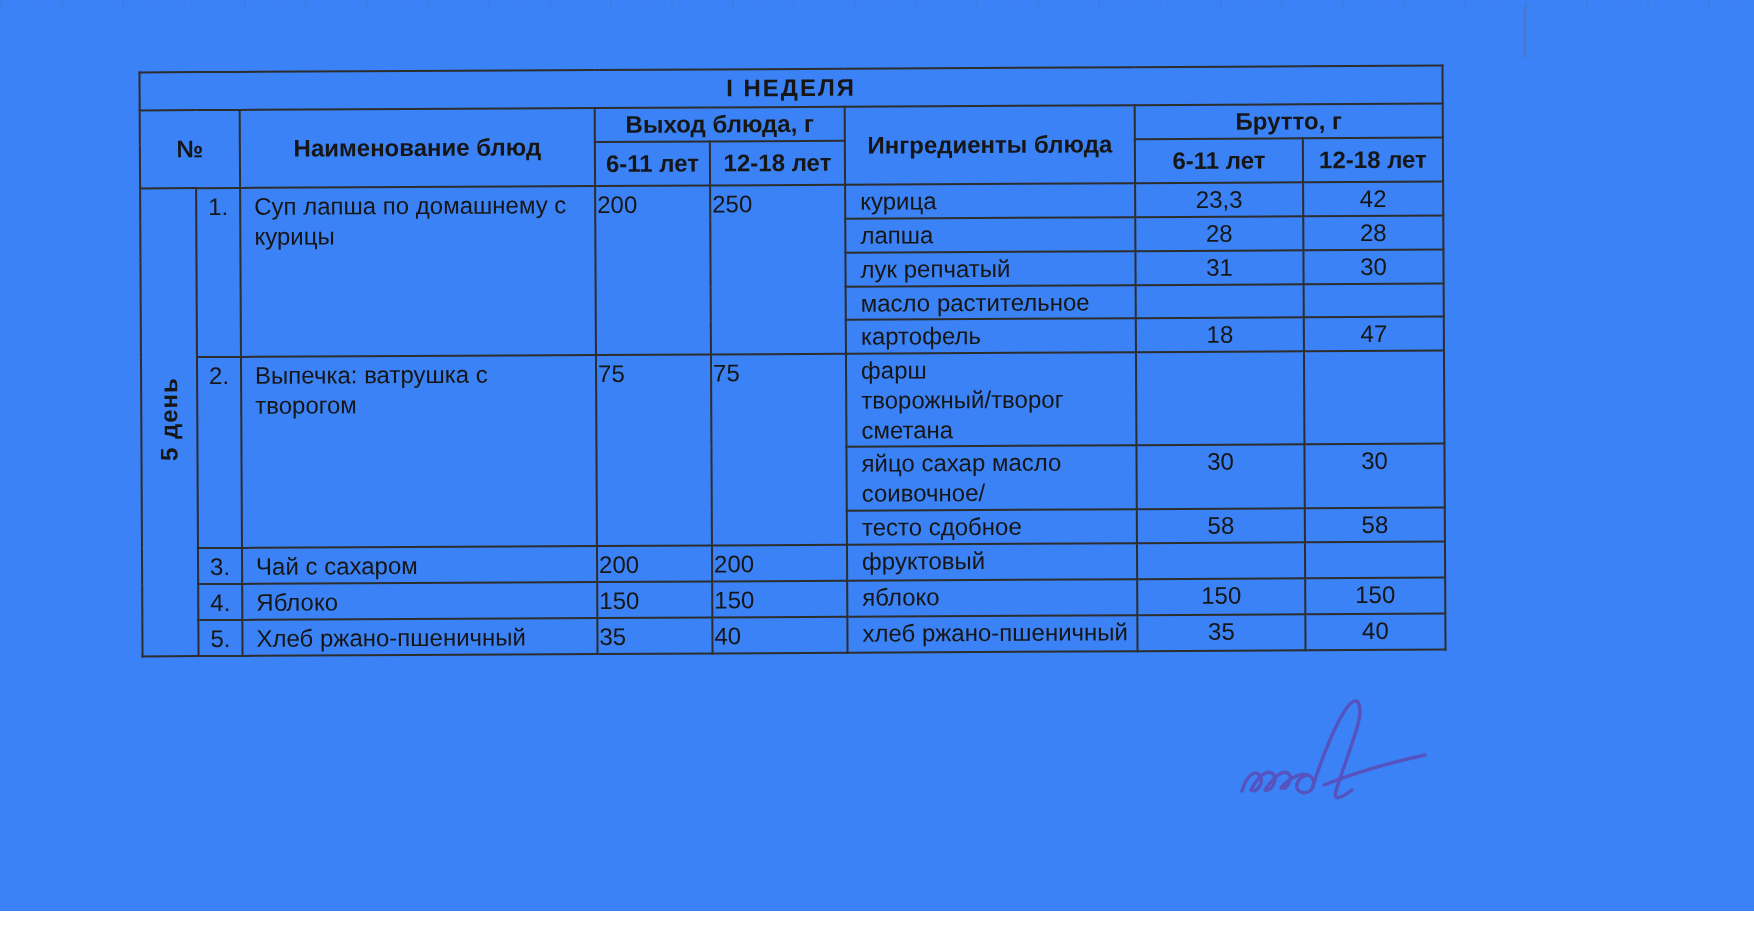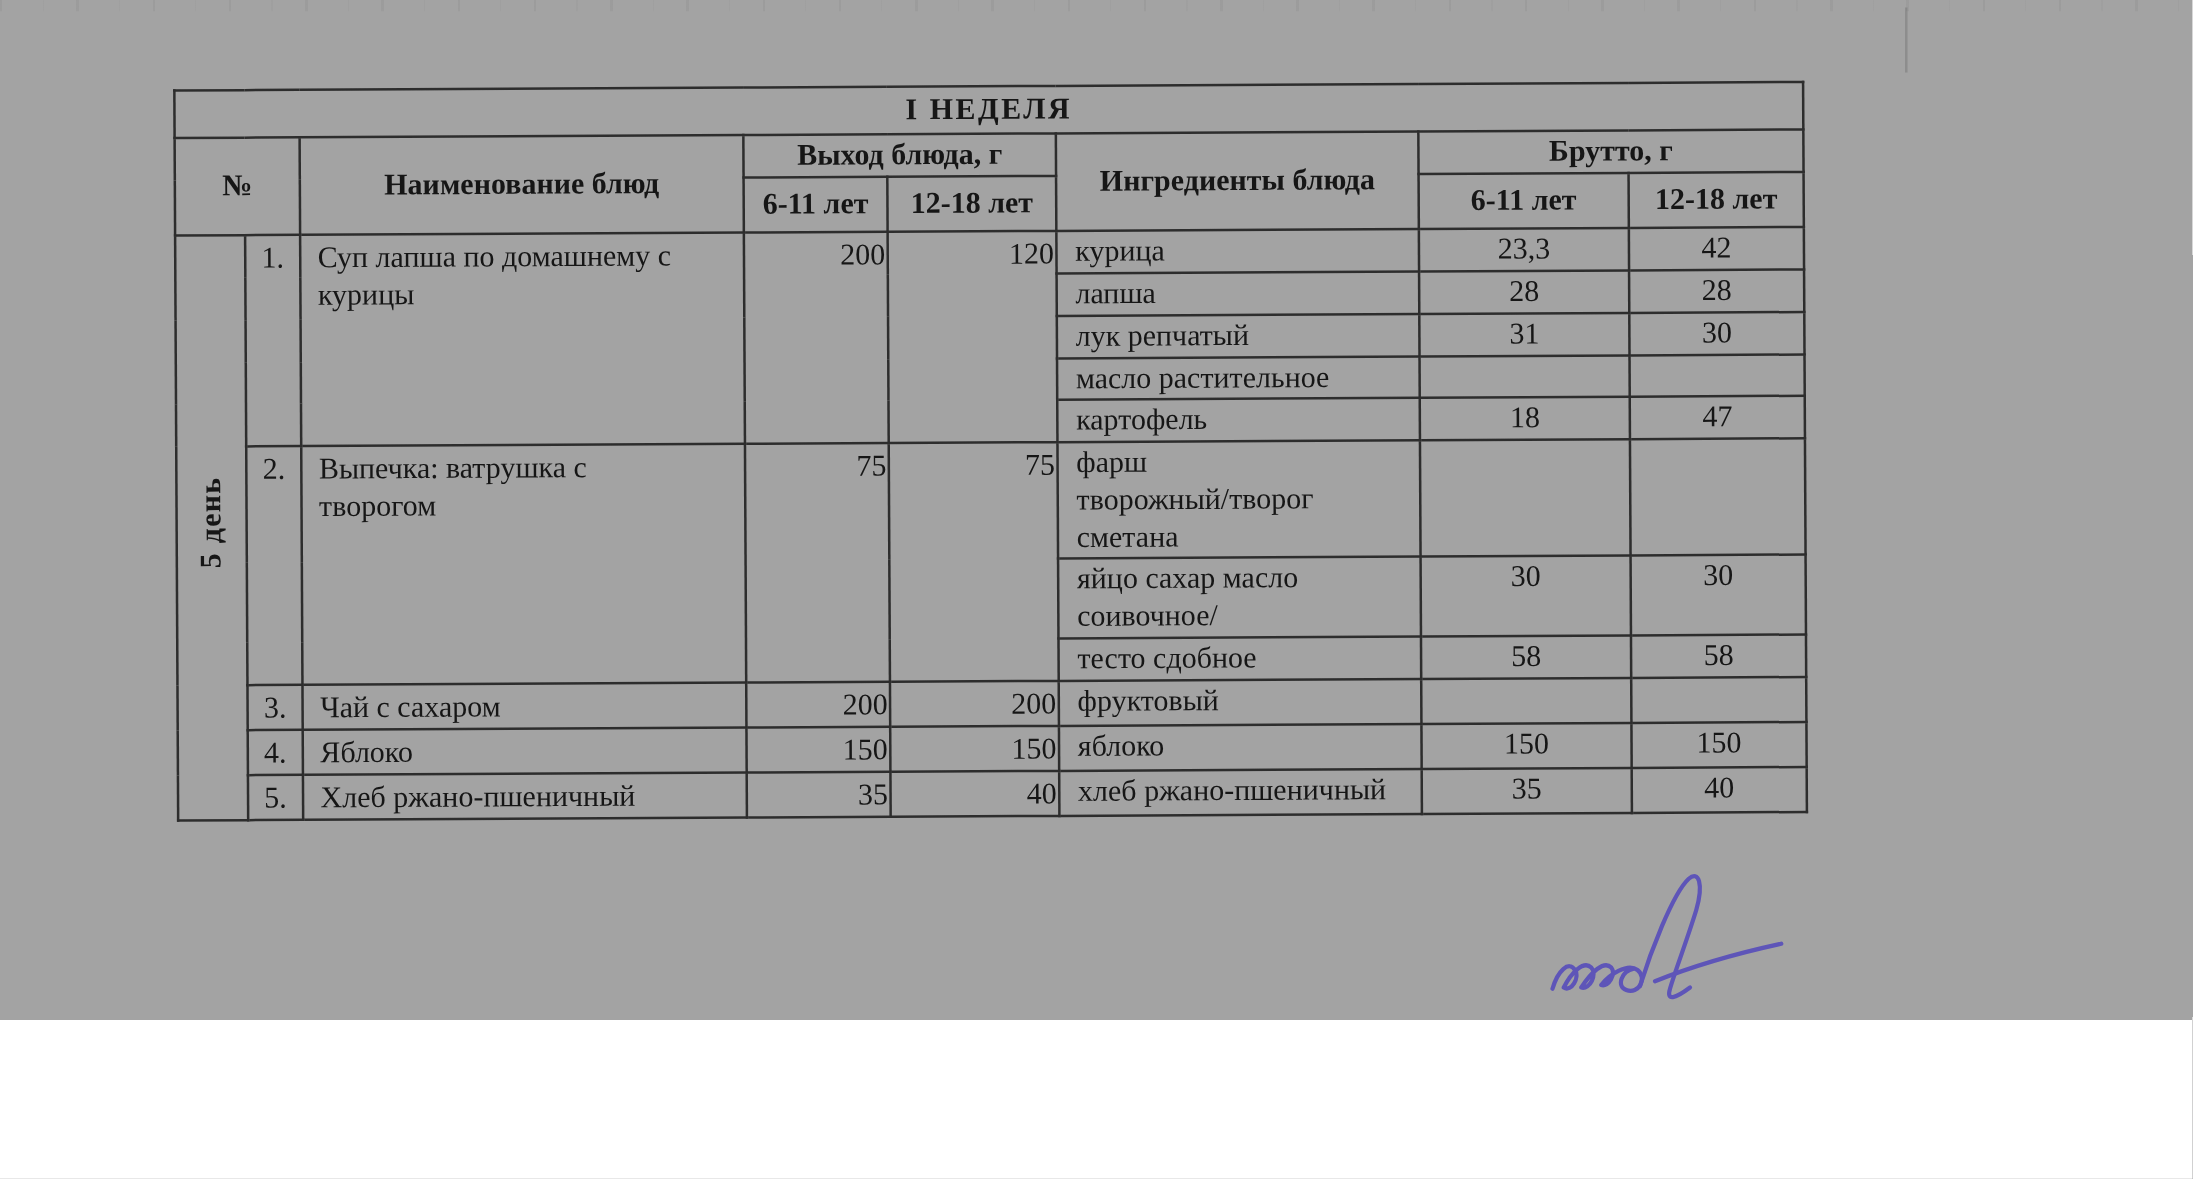--- a/index.html
+++ b/index.html
@@ -3,24 +3,24 @@
 <meta charset="utf-8">
 <style>
   html, body {
     margin: 0;
     padding: 0;
     background: #ffffff;
   }
   .sheet {
     position: relative;
     width: 1754px;
-    height: 816px;
-    background: #a3a3a3;
+    height: 911px;
+    background: #3b82f6;
     overflow: hidden;
-    font-family: Liberation Serif, serif;
+    font-family: Liberation Sans, sans-serif;
     color: #161616;
   }
   
   .artifact-strip {
     position: absolute;
     top: 0; left: 0;
     width: 100%; height: 9px;
     background: repeating-linear-gradient(90deg,
       rgba(90,90,90,0.28) 0 2px, transparent 2px 34px,
       rgba(90,90,90,0.15) 34px 35px, transparent 35px 61px);
@@ -79,21 +79,21 @@
     text-align: center;
     vertical-align: top;
     padding-top: 3px;
   }
   .name-cell {
     vertical-align: top;
     padding: 3px 8px 0 13px;
     white-space: pre-line;
   }
   .out-cell {
-    text-align: right;
+    text-align: left;
     vertical-align: top;
     padding-top: 3px;
   }
   .ing-cell {
     vertical-align: top;
     padding: 1px 8px 0 14px;
     white-space: pre-line;
   }
   .brutto-cell {
     text-align: center;
@@ -148,21 +148,21 @@
     </tr>
 
     <tr style="height:32px">
       <td class="day-cell" rowspan="11">
         <span class="vertical">5 день</span>
       </td>
       <td class="num-cell" rowspan="5">1.</td>
       <td class="name-cell" rowspan="5">Суп лапша по домашнему с
 курицы</td>
       <td class="out-cell" rowspan="5">200</td>
-      <td class="out-cell" rowspan="5">120</td>
+      <td class="out-cell" rowspan="5">250</td>
       <td class="ing-cell">курица</td>
       <td class="brutto-cell">23,3</td>
       <td class="brutto-cell">42</td>
     </tr>
     <tr style="height:31px">
       <td class="ing-cell">лапша</td>
       <td class="brutto-cell">28</td>
       <td class="brutto-cell">28</td>
     </tr>
     <tr style="height:31px">

